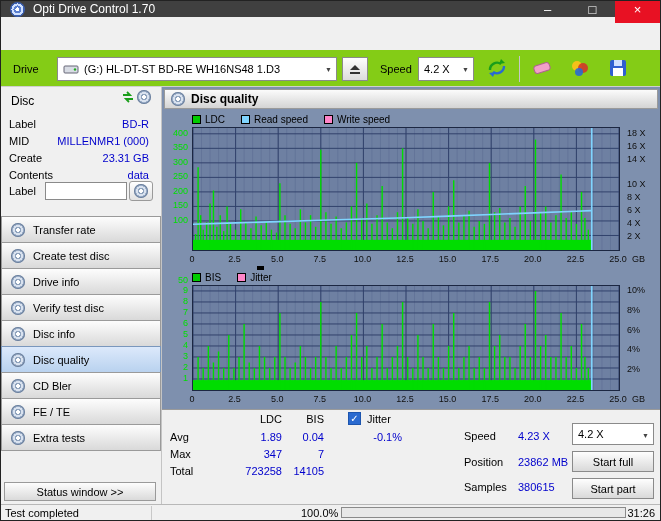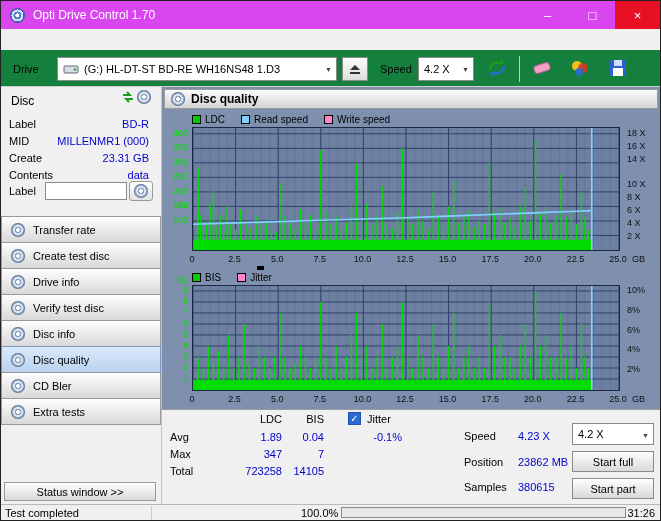--- a/index.html
+++ b/index.html
@@ -1,32 +1,32 @@
 <!DOCTYPE html>
 <html><head>
 <meta charset="utf-8">
 <style>
   *{box-sizing:border-box;margin:0;padding:0}
   body{font-family:"Liberation Sans",sans-serif;font-size:11px;background:#444}
   .window{position:relative;width:661px;height:521px;background:#f0f0f0;border:1px solid #222;overflow:hidden}
 
   
-  .titlebar{position:absolute;left:0;top:0;right:0;height:28px;background:#d946ef;color:#fff;display:flex;align-items:center}
+  .titlebar{position:absolute;left:0;top:0;right:0;height:16px;background:#404040;color:#fff;display:flex;align-items:center}
   .app-icon{width:15px;height:15px;margin-left:9px;border-radius:50%;
     background:radial-gradient(circle,#fff 0 2px,#5a7fd0 2px 4px,#cfe0ff 4px 6px,#3a5fb0 6px 8px);flex:0 0 auto}
   .titletext{margin-left:8px;font-size:12px;flex:1 1 auto}
   .winbtn{width:45px;height:28px;display:flex;align-items:center;justify-content:center;font-size:13px;color:#fff;cursor:default}
   .winbtn.close{background:#e81123}
 
   
   .menubar{position:absolute;left:0;top:28px;right:0;height:21px;background:#f7f7f7;border-bottom:1px solid #dcdcdc;display:flex;align-items:center;padding-left:6px}
   .menu-item{padding:3px 9px;color:#111}
 
   
-  .toolbar{position:absolute;left:0;top:49px;right:0;height:37px;background:#15803d;border-bottom:1px solid #cfcfcf}
+  .toolbar{position:absolute;left:0;top:49px;right:0;height:37px;background:#84cc16;border-bottom:1px solid #cfcfcf}
   .tb-label{position:absolute;top:13px;color:#000}
   .combo{position:absolute;background:#fff;border:1px solid #8a8a8a;display:flex;align-items:center;gap:5px;padding:0 16px 0 5px;height:24px;white-space:nowrap;overflow:hidden}
   .combo::after{content:"▼";position:absolute;right:4px;top:8px;font-size:7px;color:#444}
   .iconbtn{position:absolute;width:28px;height:28px;display:flex;align-items:center;justify-content:center;background:transparent;border:1px solid transparent}
   .raised{background:linear-gradient(#fefefe,#dcdcdc);border:1px solid #8a8a8a}
   .tb-sep{position:absolute;width:1px;height:26px;background:#c6c6c6;top:6px}
 
   
   .sidebar{position:absolute;left:0;top:86px;width:161px;bottom:16px;background:#f0f0f0;border-right:1px solid #c4c4c4}
   .disc-header{position:absolute;left:10px;top:7px;font-size:12px;color:#000}
@@ -206,20 +206,24 @@
       <div class="side-btn selected">
           <span class="cd"></span>
           <span>Disc quality</span>
         </div>
       <div class="side-btn">
           <span class="cd"></span>
           <span>CD Bler</span>
         </div>
       <div class="side-btn">
           <span class="cd"></span>
+          <span>FE / TE</span>
+        </div>
+      <div class="side-btn">
+          <span class="cd"></span>
           <span>Extra tests</span>
         </div>
     </div>
 
     <div class="status-btn">
         <span>Status window &gt;&gt;</span>
       </div>
   </div>
 
   <div class="main">
@@ -242,21 +246,21 @@
             <span class="lg-sq" style="background: rgb(255, 133, 200);"></span>
             <span>Write speed</span>
           </span>
         </div>
       <div class="yl">
           <span class="tickL" style="top: 0.809524px;">400</span>
           <span class="tickL" style="top: 15.3333px;">350</span>
           <span class="tickL" style="top: 29.8571px;">300</span>
           <span class="tickL" style="top: 44.381px;">250</span>
           <span class="tickL" style="top: 58.9048px;">200</span>
-          <span class="tickL" style="top: 73.4286px; font-weight: bold;">150</span>
+          <span class="tickL" style="top: 73.4286px;">150</span>
           <span class="tickL" style="top: 87.9524px;">100</span>
           <span class="tickL" style="top: 102.476px; margin-top: 46px;">50</span>
         </div>
       <div class="plot"><svg width="100%" height="100%" viewBox="0 0 426 122" preserveAspectRatio="none">
             <line x1="8.52" y1="0" x2="8.52" y2="122" stroke="#5c6d93" stroke-width="0.6"></line>
             <line x1="17.04" y1="0" x2="17.04" y2="122" stroke="#5c6d93" stroke-width="0.6"></line>
             <line x1="25.56" y1="0" x2="25.56" y2="122" stroke="#5c6d93" stroke-width="0.6"></line>
             <line x1="34.08" y1="0" x2="34.08" y2="122" stroke="#5c6d93" stroke-width="0.6"></line>
             <line x1="42.6" y1="0" x2="42.6" y2="122" stroke="#5c6d93" stroke-width="0.6"></line>
             <line x1="51.12" y1="0" x2="51.12" y2="122" stroke="#5c6d93" stroke-width="0.6"></line>

